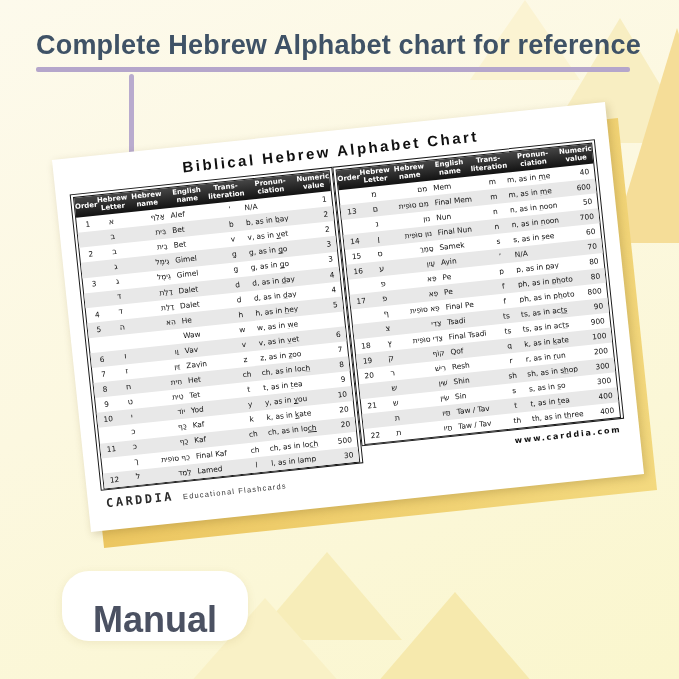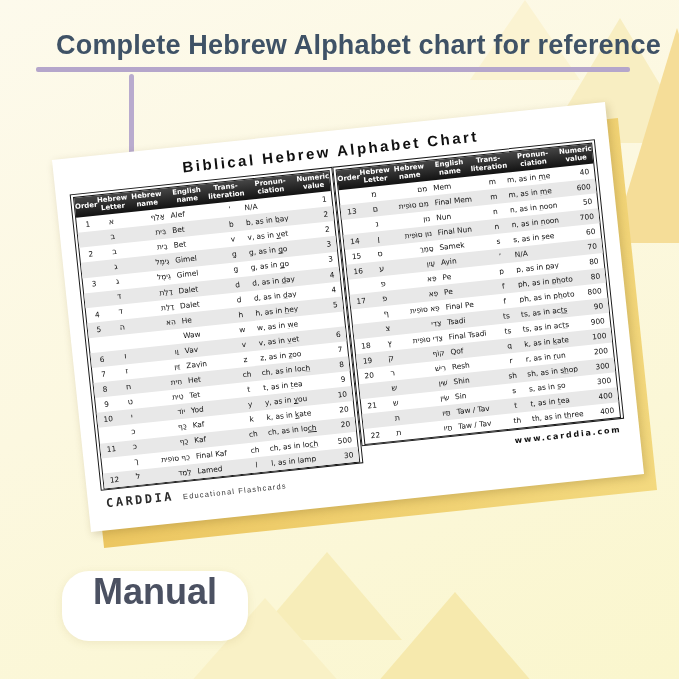--- a/index.html
+++ b/index.html
@@ -2,21 +2,21 @@
 <html><head>
 <meta charset="utf-8">
 <style>
   html,body{margin:0;padding:0;background:#fdf9e6;}
   .stage{position:relative;width:679px;height:679px;overflow:hidden;
          background:linear-gradient(155deg,#fdfaec 0%,#fcf8e0 45%,#faf6cd 100%);
          font-family:"Liberation Sans",sans-serif;}
   .tri{position:absolute;clip-path:polygon(50% 0,0 100%,100% 100%);}
   
   .headline{position:absolute;left:36px;top:30px;width:610px;
-            font-size:27px;font-weight:bold;letter-spacing:.2px;color:#3f5266;margin-left:20px;}
+            font-size:27px;font-weight:bold;letter-spacing:.2px;color:#3f5266;}
   .underbar{position:absolute;left:36px;top:67px;width:594px;height:5px;border-radius:2px;background:#b5a6cb;}
   .vline{position:absolute;left:129px;top:74px;width:5px;height:84px;border-radius:3px;background:#b9abce;}
   
   .paper-back{position:absolute;left:83px;top:146px;width:556px;height:374px;
               transform:rotate(-6deg);background:linear-gradient(120deg,#e9bf55,#f3d97f);}
   .paper{position:absolute;left:70px;top:130px;width:556px;height:374px;
          transform:rotate(-6deg);background:#ffffff;
          box-shadow:2px 3px 8px rgba(90,70,20,.22);
          box-sizing:border-box;padding:10px 14px;}
   .chart-title{text-align:center;font-size:15px;font-weight:bold;letter-spacing:2.5px;
@@ -44,21 +44,21 @@
   .c5{text-align:left;padding-left:2px;}
   .c6{text-align:right;padding-right:5px;}
   .site{text-align:right;font-size:8px;font-weight:bold;letter-spacing:1.8px;
         color:#111;padding:6px 4px 0 0;font-family:"DejaVu Sans",sans-serif;}
   .logo-row{margin-top:6px;padding-left:4px;display:flex;align-items:baseline;gap:9px;}
   .logo{font-family:"DejaVu Sans Mono",monospace;font-size:12px;font-weight:bold;
         letter-spacing:2.5px;color:#2b2b2b;}
   .tagline{font-size:7.5px;letter-spacing:1.2px;color:#333;}
   
   .manual{position:absolute;left:62px;top:571px;width:186px;height:70px;background:#fff;
-          border-radius:27px;display:flex;align-items:flex-start;justify-content:center;
+          border-radius:27px;display:flex;align-items:flex-end;justify-content:center;
           font-size:36px;font-weight:bold;color:#4b5162;
           box-shadow:0 2px 8px rgba(150,125,50,.12);}
   u{text-decoration:underline;text-underline-offset:1px;}
 </style>
 </head>
 <body>
 
 <div class="stage">
 
   <div class="tri" style="left:470px;top:0;width:110px;height:80px;background:#fbf3d2;"></div>

